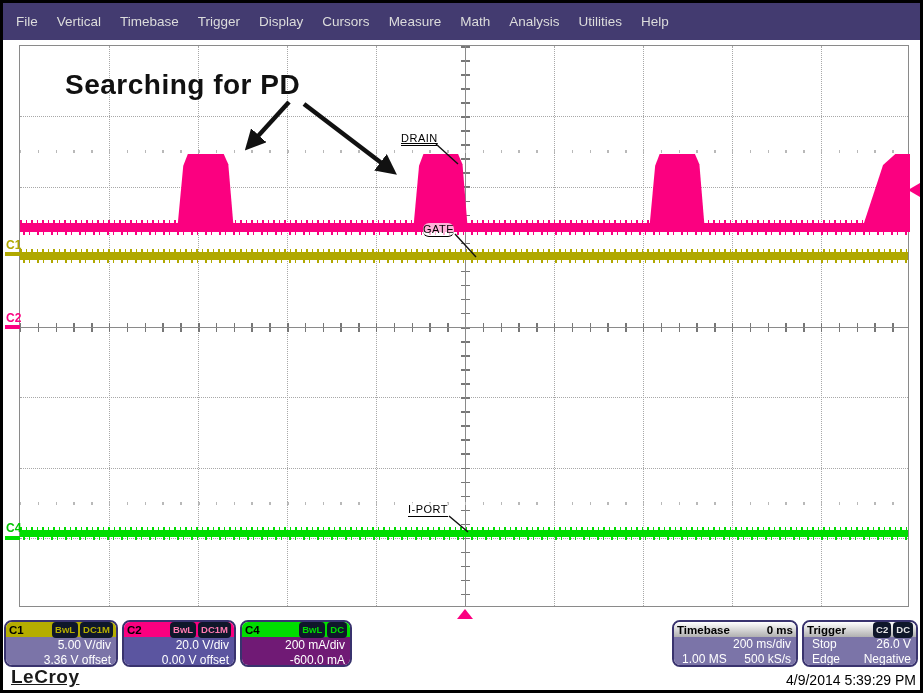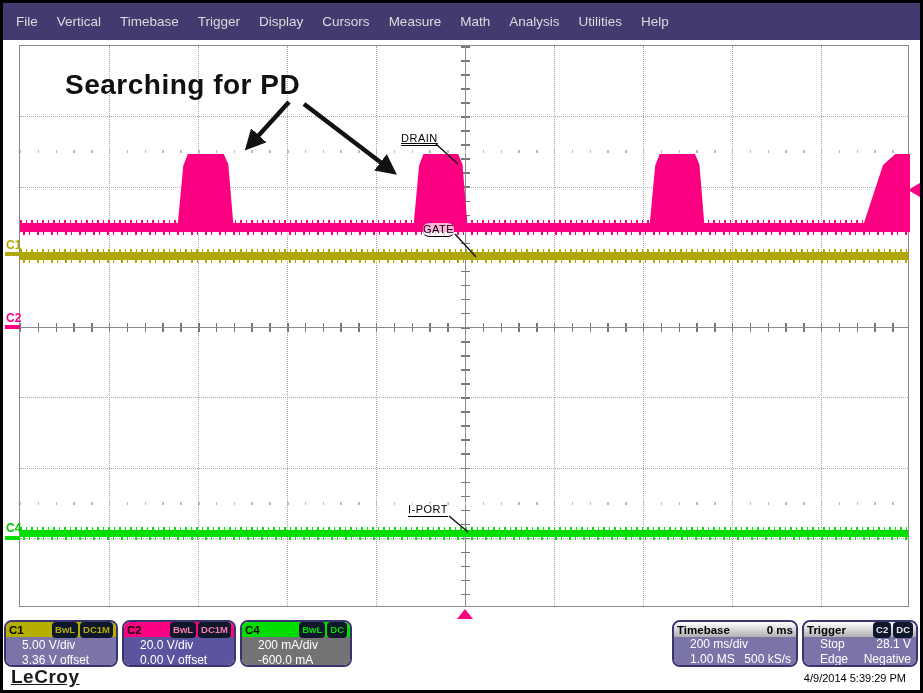--- a/index.html
+++ b/index.html
@@ -52,34 +52,34 @@
   svg#overlay { position:absolute; left:0; top:0; width:917px; height:687px; pointer-events:none; }
 
   
   .descbox { position:absolute; top:617px; height:47px; border:2px solid #39336e; border-radius:8px;
              overflow:hidden; font-size:12px; }
   .descbox .hdr { height:15px; display:flex; align-items:center; padding:0 3px; font-weight:bold;
                   font-size:11.5px; color:#000; }
   .descbox .hdr .spacer { flex:1; }
   .badge { background:#0f172a; border-radius:4px; font-size:9.5px; font-weight:bold;
            padding:2px 3px; margin-left:2px; line-height:12px; }
-  .descbox .bdy { height:32px; color:#fff; padding:1px 5px 0 16px; line-height:15px; }
+  .descbox .bdy { height:32px; color:#fff; text-align:right; padding:1px 5px 0 8px; line-height:15px; }
   .row2 { display:flex; justify-content:space-between; }
   #box-c1 { left:1px;  width:114px; } #box-c1 .hdr { background:#b5ad00; } #box-c1 .bdy { background:#7b74a8; }
   #box-c2 { left:119px; width:114px; } #box-c2 .hdr { background:#fb0080; } #box-c2 .bdy { background:#5b55a0; }
-  #box-c4 { left:237px; width:112px; } #box-c4 .hdr { background:#00dd00; } #box-c4 .bdy { background:#737373; }
+  #box-c4 { left:237px; width:112px; } #box-c4 .hdr { background:#00dd00; } #box-c4 .bdy { background:#701a75; }
   .graybox .hdr { background:linear-gradient(#ffffff,#b0b0b0); }
   .graybox .bdy { background:#7b74a8; padding-top:0; }
   #box-tb  { left:669px; width:126px; }
   #box-trg { left:799px; width:116px; }
   #box-trg .badge { color:#e8e8e8; }
 
   #lecroy { position:absolute; left:8px; top:663px; font-size:19px; font-weight:bold; color:#1a1a1a;
             text-decoration:underline; letter-spacing:.5px; }
-  #datetime { position:absolute; right:14px; top:669px; font-size:11px; color:#000; }
+  #datetime { position:absolute; right:4px; top:669px; font-size:14px; color:#000; }
 </style>
 </head>
 <body>
 
 <div id="screen">
 
   <div id="menubar">
       <span class="menu-item">File</span>
       <span class="menu-item">Vertical</span>
       <span class="menu-item">Timebase</span>
@@ -209,21 +209,21 @@
   <div id="box-trg" class="descbox graybox">
     <div class="hdr">
         <span>Trigger</span>
         <span class="spacer"></span>
       <span class="badge">C2</span>
       <span class="badge">DC</span>
       </div>
     <div class="bdy">
       <div class="row2">
           <span>Stop</span>
-        <span>28.1 V</span>
+        <span>26.0 V</span>
         </div>
       <div class="row2">
           <span>Edge</span>
         <span>Negative</span>
         </div>
     </div>
   </div>
 
   <div id="lecroy">LeCroy</div>
   <div id="datetime">4/9/2014 5:39:29 PM</div>

